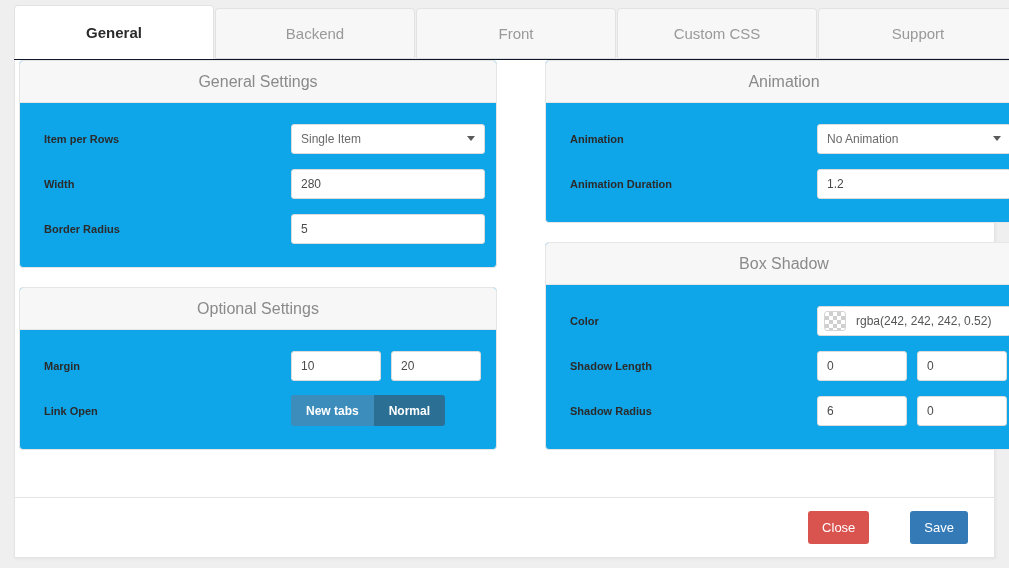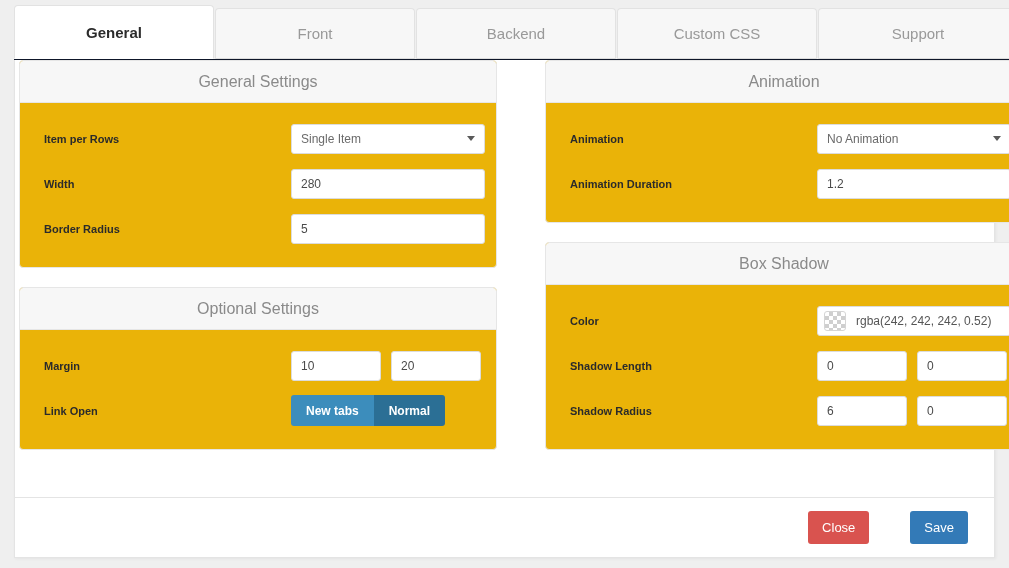--- a/index.html
+++ b/index.html
@@ -68,21 +68,21 @@
     left: 0; top: 0; right: 0;
     height: 438px;
   }
 
   .col { position: absolute; top: 0; }
   .col-left  { left: 4px;   width: 478px; }
   .col-right { left: 530px; width: 478px; }
 
   
   .panel {
-    background: #eab308;
+    background: #0ea5e9;
     border: 1px solid #e6e6e6;
     border-radius: 4px;
     margin-bottom: 19px;
   }
   .panel-header {
     background: #f7f7f7;
     border-bottom: 1px solid #e6e6e6;
     border-radius: 3px 3px 0 0;
     height: 42px;
     display: flex;
@@ -220,24 +220,24 @@
 </head>
 <body>
 
 <div class="app-window">
 
   <div class="tab-bar">
     <div class="tab active">
       <span>General</span>
     </div>
     <div class="tab">
+      <span>Backend</span>
+    </div>
+    <div class="tab">
       <span>Front</span>
-    </div>
-    <div class="tab">
-      <span>Backend</span>
     </div>
     <div class="tab">
       <span>Custom CSS</span>
     </div>
     <div class="tab">
       <span>Support</span>
     </div>
   </div>
 
   <div class="content-card">

